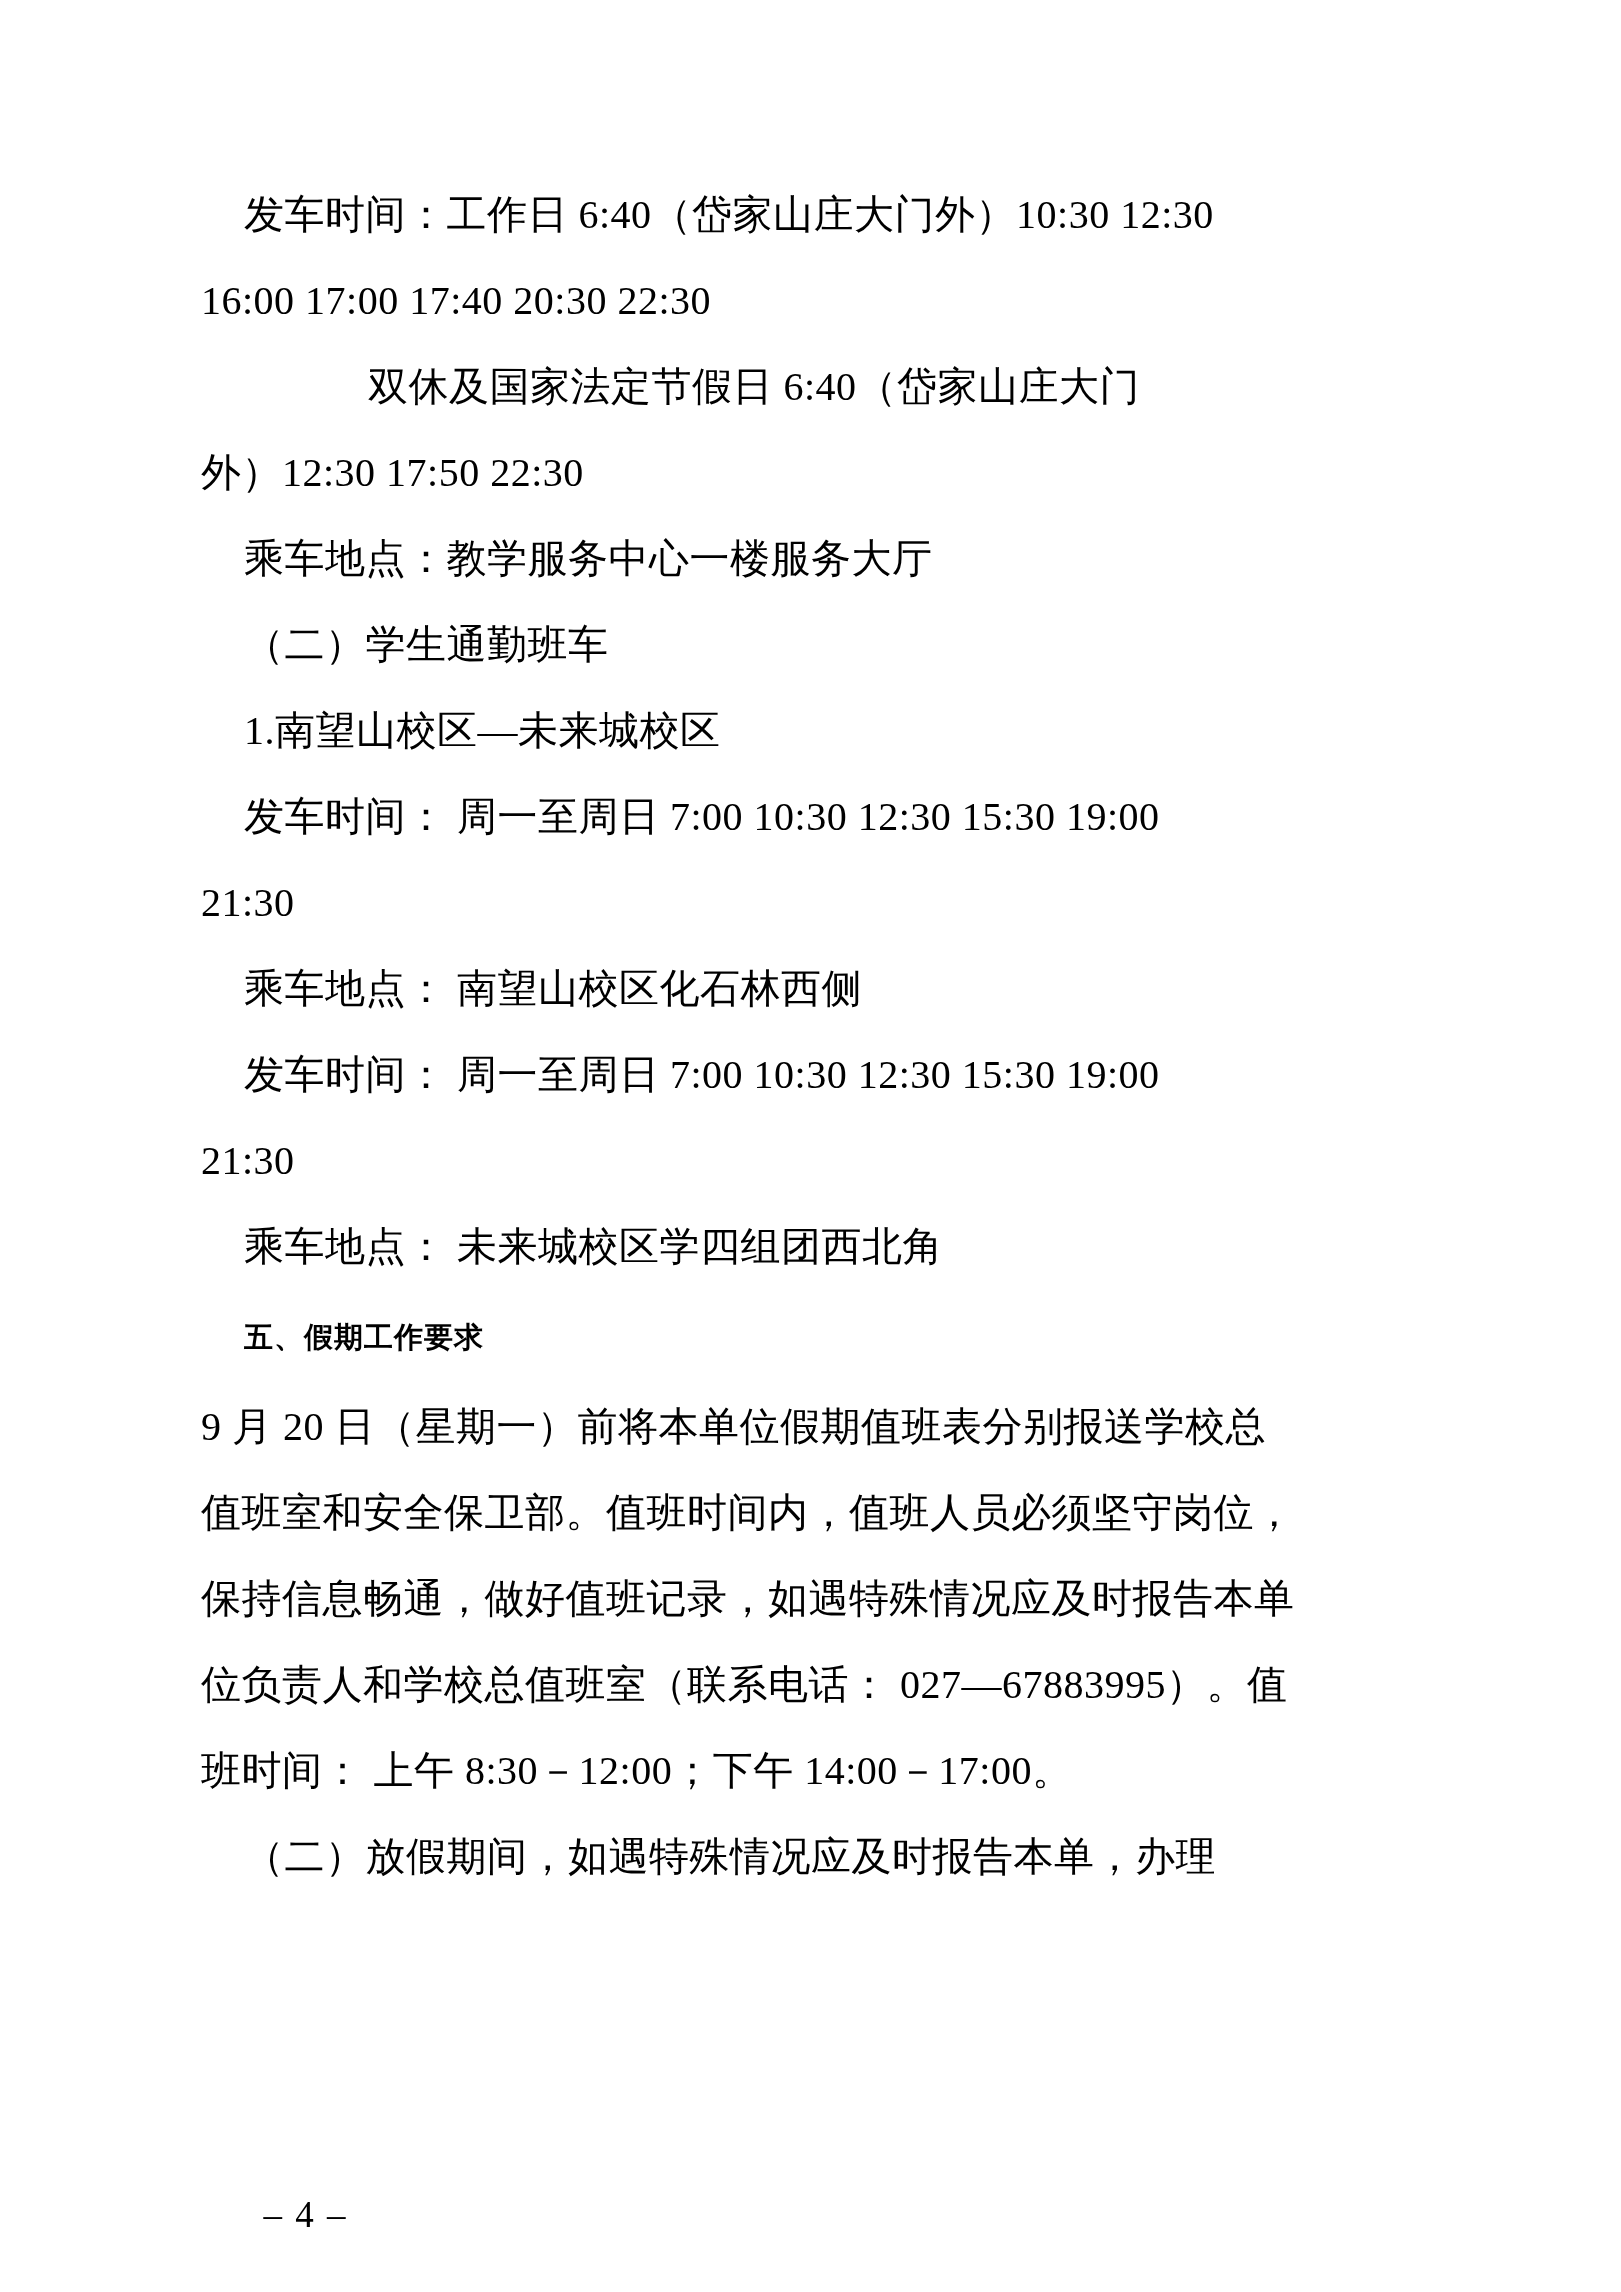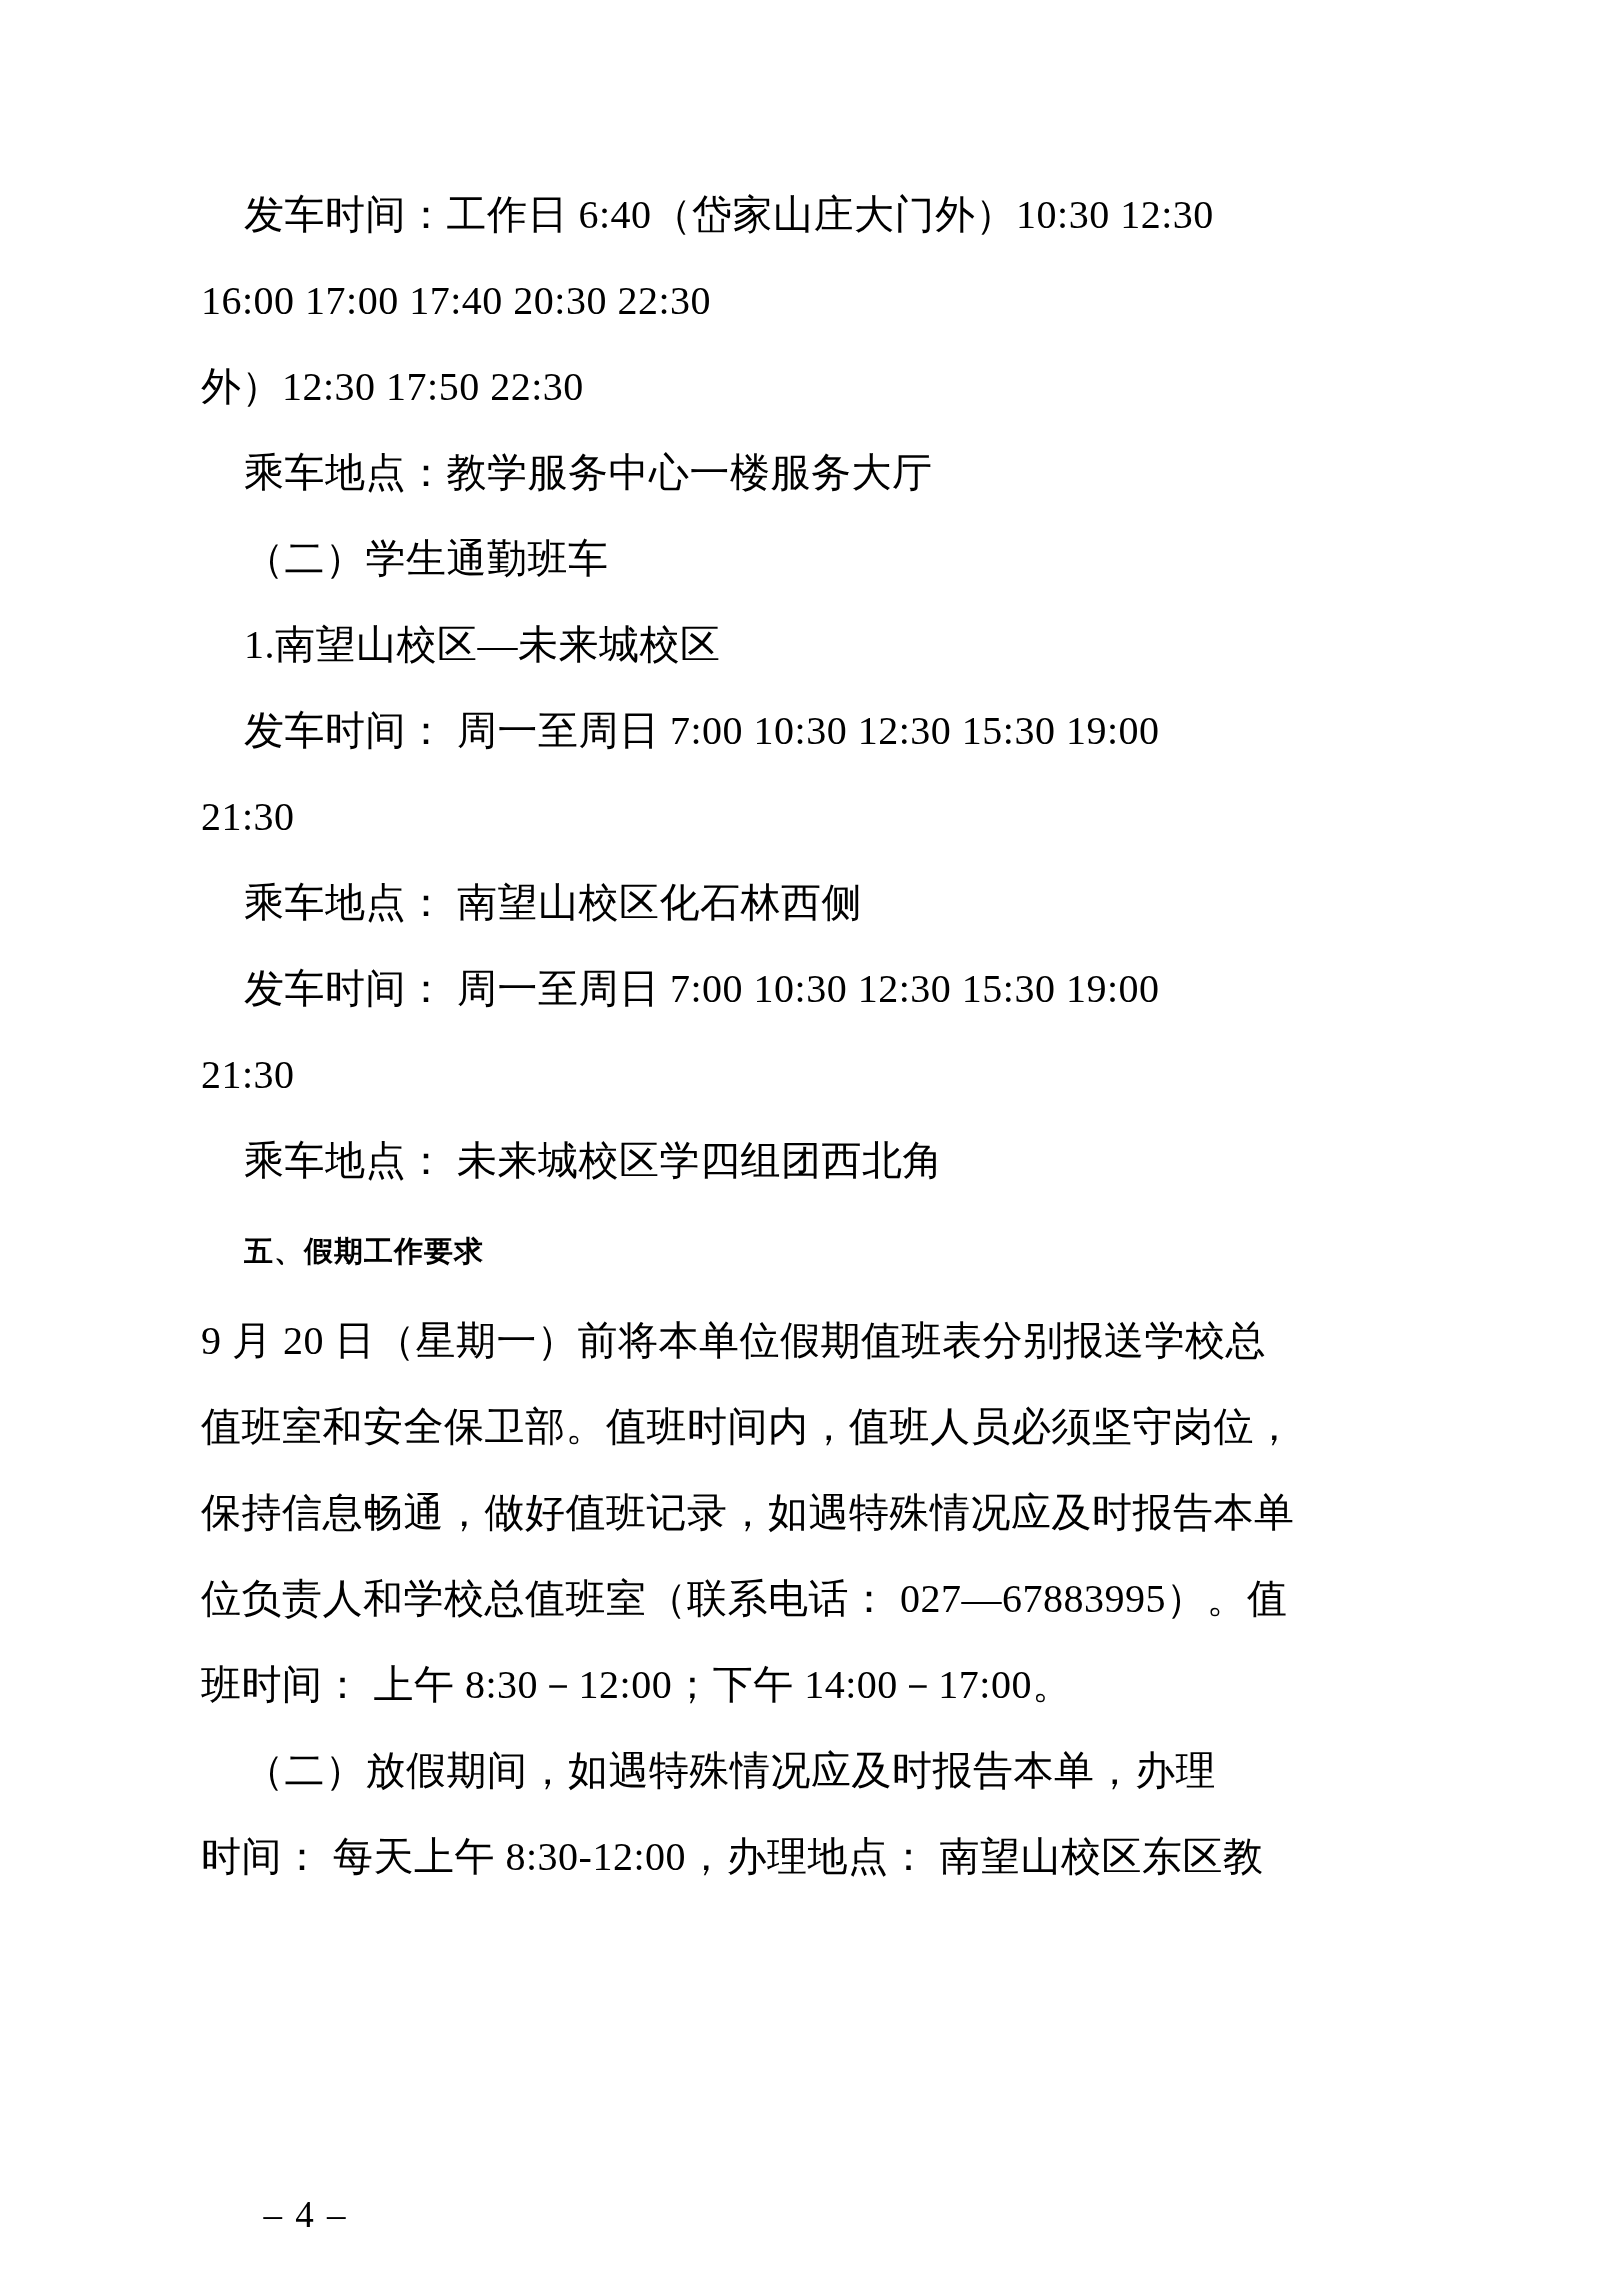--- a/index.html
+++ b/index.html
@@ -68,40 +68,40 @@
 </style>
 </head>
 <body>
 
 <div class="page">
 
   <div class="body-text">
 
     <p class="para indent-1">发车时间：工作日 6:40（岱家山庄大门外）10:30   12:30</p>
     <p class="para indent-none">16:00   17:00   17:40   20:30   22:30</p>
+    <p class="para indent-deep">双休及国家法定节假日 6:40（岱家山庄大门</p>
     <p class="para indent-none">外）12:30   17:50   22:30</p>
     <p class="para indent-1">乘车地点：教学服务中心一楼服务大厅</p>
     <p class="para indent-1">（二）学生通勤班车</p>
     <p class="para indent-1">1.南望山校区—未来城校区</p>
     <p class="para indent-1">发车时间： 周一至周日  7:00 10:30 12:30 15:30 19:00</p>
     <p class="para indent-none">21:30</p>
     <p class="para indent-1">乘车地点： 南望山校区化石林西侧</p>
     <p class="para indent-1">发车时间： 周一至周日  7:00 10:30 12:30 15:30 19:00</p>
     <p class="para indent-none">21:30</p>
     <p class="para indent-1">乘车地点： 未来城校区学四组团西北角</p>
 
     <h2 class="heading">五、假期工作要求</h2>
 
     <p class="para indent-none">9 月 20 日（星期一）前将本单位假期值班表分别报送学校总</p>
     <p class="para indent-none">值班室和安全保卫部。值班时间内，值班人员必须坚守岗位，</p>
     <p class="para indent-none">保持信息畅通，做好值班记录，如遇特殊情况应及时报告本单</p>
     <p class="para indent-none">位负责人和学校总值班室（联系电话： 027—67883995）。值</p>
     <p class="para indent-none">班时间： 上午 8:30－12:00；下午 14:00－17:00。</p>
     <p class="para indent-1">（二）放假期间，如遇特殊情况应及时报告本单，办理</p>
-    <p class="para indent-none">时间： 每天上午 8:30-12:00，办理地点： 南望山校区东区教</p>
 
   </div>
 
   <div class="footer">
     <span class="footer-inner">– 4 –</span>
   </div>
 
 </div>
 
 

